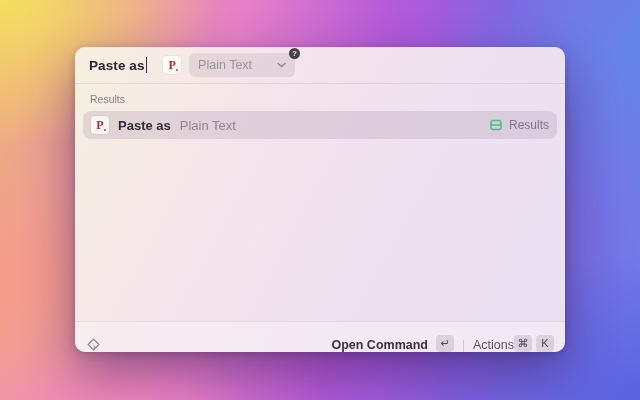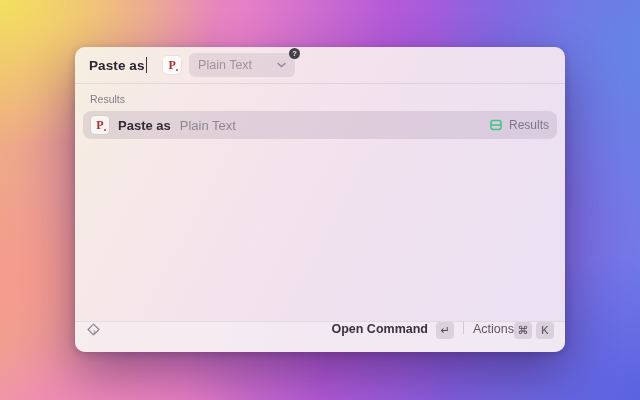--- a/index.html
+++ b/index.html
@@ -155,21 +155,21 @@
   .body-space { flex: 1; }
 
   
   .footer {
     height: 31px;
     flex: none;
     border-top: 1px solid rgba(60,40,70,0.09);
     background: rgba(248,243,246,0.45);
     border-radius: 0 0 10px 10px;
     display: flex;
-    align-items: flex-start;
+    align-items: flex-end;
     padding: 0 11px;
   }
   .footer .spacer { flex: 1; }
   .primary-action {
     font-size: 12.5px;
     font-weight: 700;
     color: #39313f;
     margin-right: 8px;
   }
   .key-badge {

